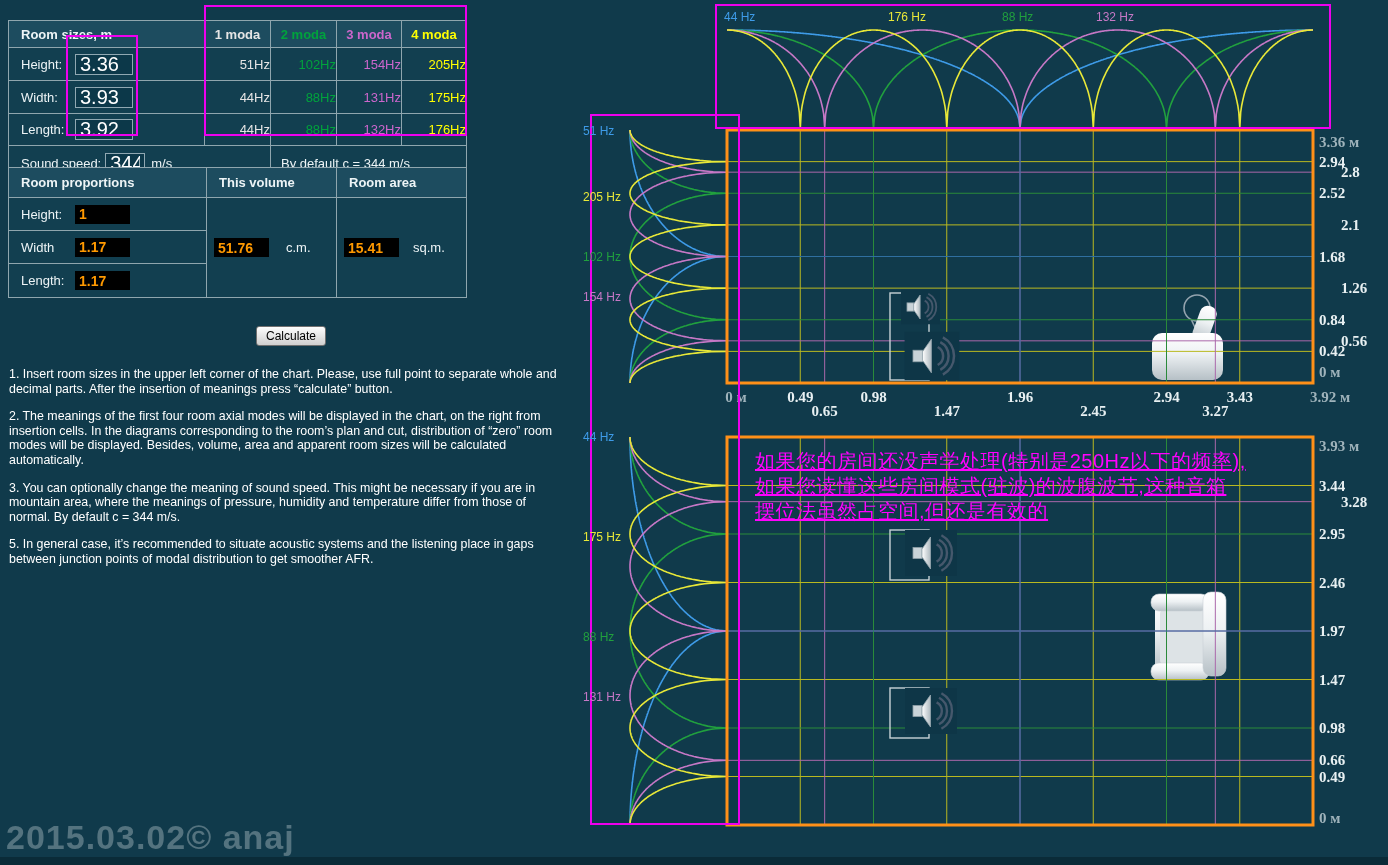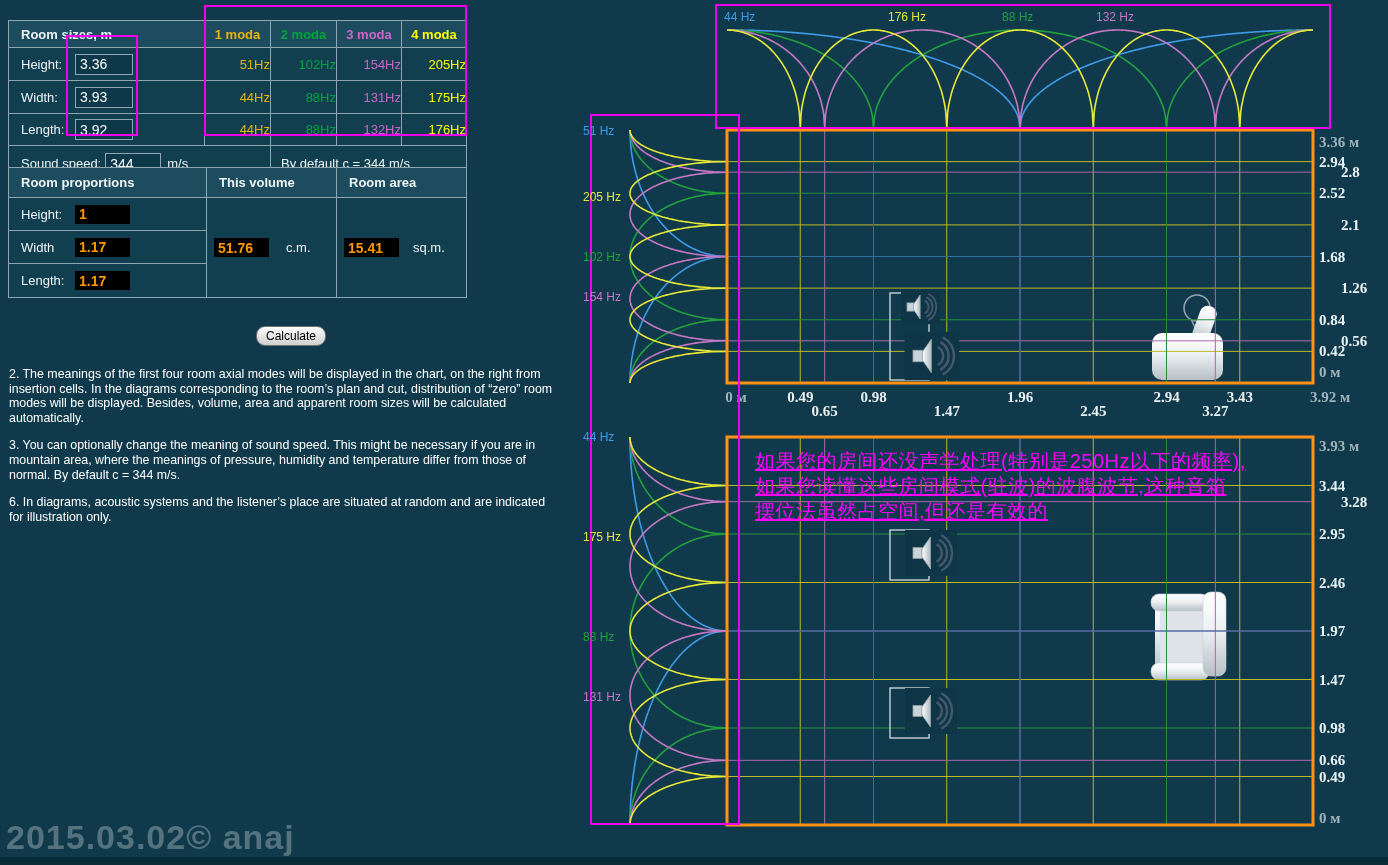--- a/index.html
+++ b/index.html
@@ -6,26 +6,26 @@
   body{width:1388px;height:865px;background:#103A4B;position:relative;overflow:hidden;font-family:"Liberation Sans",sans-serif}
   table{border-collapse:collapse;position:absolute;table-layout:fixed}
   td{border:1px solid #8FA6AE;color:#EDF4F6;font-size:13px;padding:0;vertical-align:middle}
   .hdr{background:#1D4C5F;font-weight:bold;padding-left:12px}
   .cell{background:#123F50}
   #t1{left:8px;top:20px;width:458px}
   #t2{left:8px;top:167px;width:458px}
   .lab{padding-left:12px;display:inline-block}
   .modehdr{text-align:center;font-weight:bold;background:#1D4C5F}
   .modeval{text-align:right}
-  .c0{color:#eab308}.c1{color:#00A33C}.c2{color:#CC66CC}.c3{color:#FFFF00}
+  .c0{color:#e5e5e5}.c1{color:#00A33C}.c2{color:#CC66CC}.c3{color:#FFFF00}
   input{font-family:"Liberation Sans",sans-serif;box-sizing:border-box}
-  .inp{width:58px;height:21px;background:#0C3849;border:1px solid #90A8B2;color:#FFF;font-size:14px;padding:8px 4px}
+  .inp{width:58px;height:21px;background:#0C3849;border:1px solid #90A8B2;color:#FFF;font-size:20px;padding:8px 4px}
   .binp{width:55px;height:19px;background:#000;border:none;color:#FF9900;font-size:14px;font-weight:bold;padding:2px 4px}
   .magbox{position:absolute;border:2px solid #EE00EE;pointer-events:none;box-sizing:border-box}
-  #calc{position:absolute;left:256px;top:326px;width:70px;height:20px;background:linear-gradient(#FEFEFE,#CFCFCF);border:1px solid #707070;border-radius:9px;font-size:12px;color:#000;padding:0}
+  #calc{position:absolute;left:256px;top:326px;width:70px;height:20px;background:linear-gradient(#FEFEFE,#CFCFCF);border:1px solid #707070;border-radius:3px;font-size:12px;color:#000;padding:0}
   #instr{position:absolute;left:9px;top:367px;width:549px;color:#FFF}
   #instr p{margin:0 0 13px 0;font-size:12.4px;line-height:14.6px}
   #wm{position:absolute;left:6px;top:818px;font-size:34px;font-weight:bold;color:#54737F;letter-spacing:1px}
   #bstrip{position:absolute;left:0;bottom:0;width:100%;height:8px;background:#0A2B38}
   svg{position:absolute;left:0;top:0}
   .fl{display:flex;align-items:center}
 </style>
 </head>
 <body>
 
@@ -232,21 +232,21 @@
         </td>
     <td class="cell modeval c0">44Hz</td>
     <td class="cell modeval c1">88Hz</td>
     <td class="cell modeval c2">132Hz</td>
     <td class="cell modeval c3">176Hz</td>
   </tr>
   <tr style="height:36px">
     <td class="cell" colspan="2">
           <div class="fl">
             <span class="lab">Sound speed:</span>
-            <input class="inp" style="margin-left: 4px; width: 56px;" value="344">
+            <input class="inp" style="margin-left: 4px; width: 40px;" value="344">
             <span style="margin-left:6px">m/s</span>
           </div>
         </td>
     <td class="cell" colspan="3" style="padding-left:10px">By default c = 344 m/s</td>
   </tr>
 </tbody>
   </table>
 
 <div class="magbox" style="left:66px;top:35px;width:72px;height:101px"></div>
 <div class="magbox" style="left:204px;top:5px;width:263px;height:131px"></div>
@@ -298,19 +298,20 @@
             <input class="binp" value="1.17" style="">
           </div>
         </td>
   </tr>
 </tbody>
   </table>
 
 <button id="calc">Calculate</button>
 
 <div id="instr">
+  <p>1. Insert room sizes in the upper left corner of the chart. Please, use full point to separate whole and decimal parts. After the insertion of meanings press “calculate” button.</p>
   <p>2. The meanings of the first four room axial modes will be displayed in the chart, on the right from insertion cells. In the diagrams corresponding to the room’s plan and cut, distribution of “zero” room modes will be displayed. Besides, volume, area and apparent room sizes will be calculated automatically.</p>
   <p>3. You can optionally change the meaning of sound speed. This might be necessary if you are in mountain area, where the meanings of pressure, humidity and temperature differ from those of normal. By default c = 344 m/s.</p>
-  <p>6. In diagrams, acoustic systems and the listener’s place are situated at random and are indicated for illustration only.</p>
+  <p>5. In general case, it’s recommended to situate acoustic systems and the listening place in gaps between junction points of modal distribution to get smoother AFR.</p>
 </div>
 
 <div id="wm">2015.03.02© anaj</div>
 <div id="bstrip"></div>
 
 </body></html>

